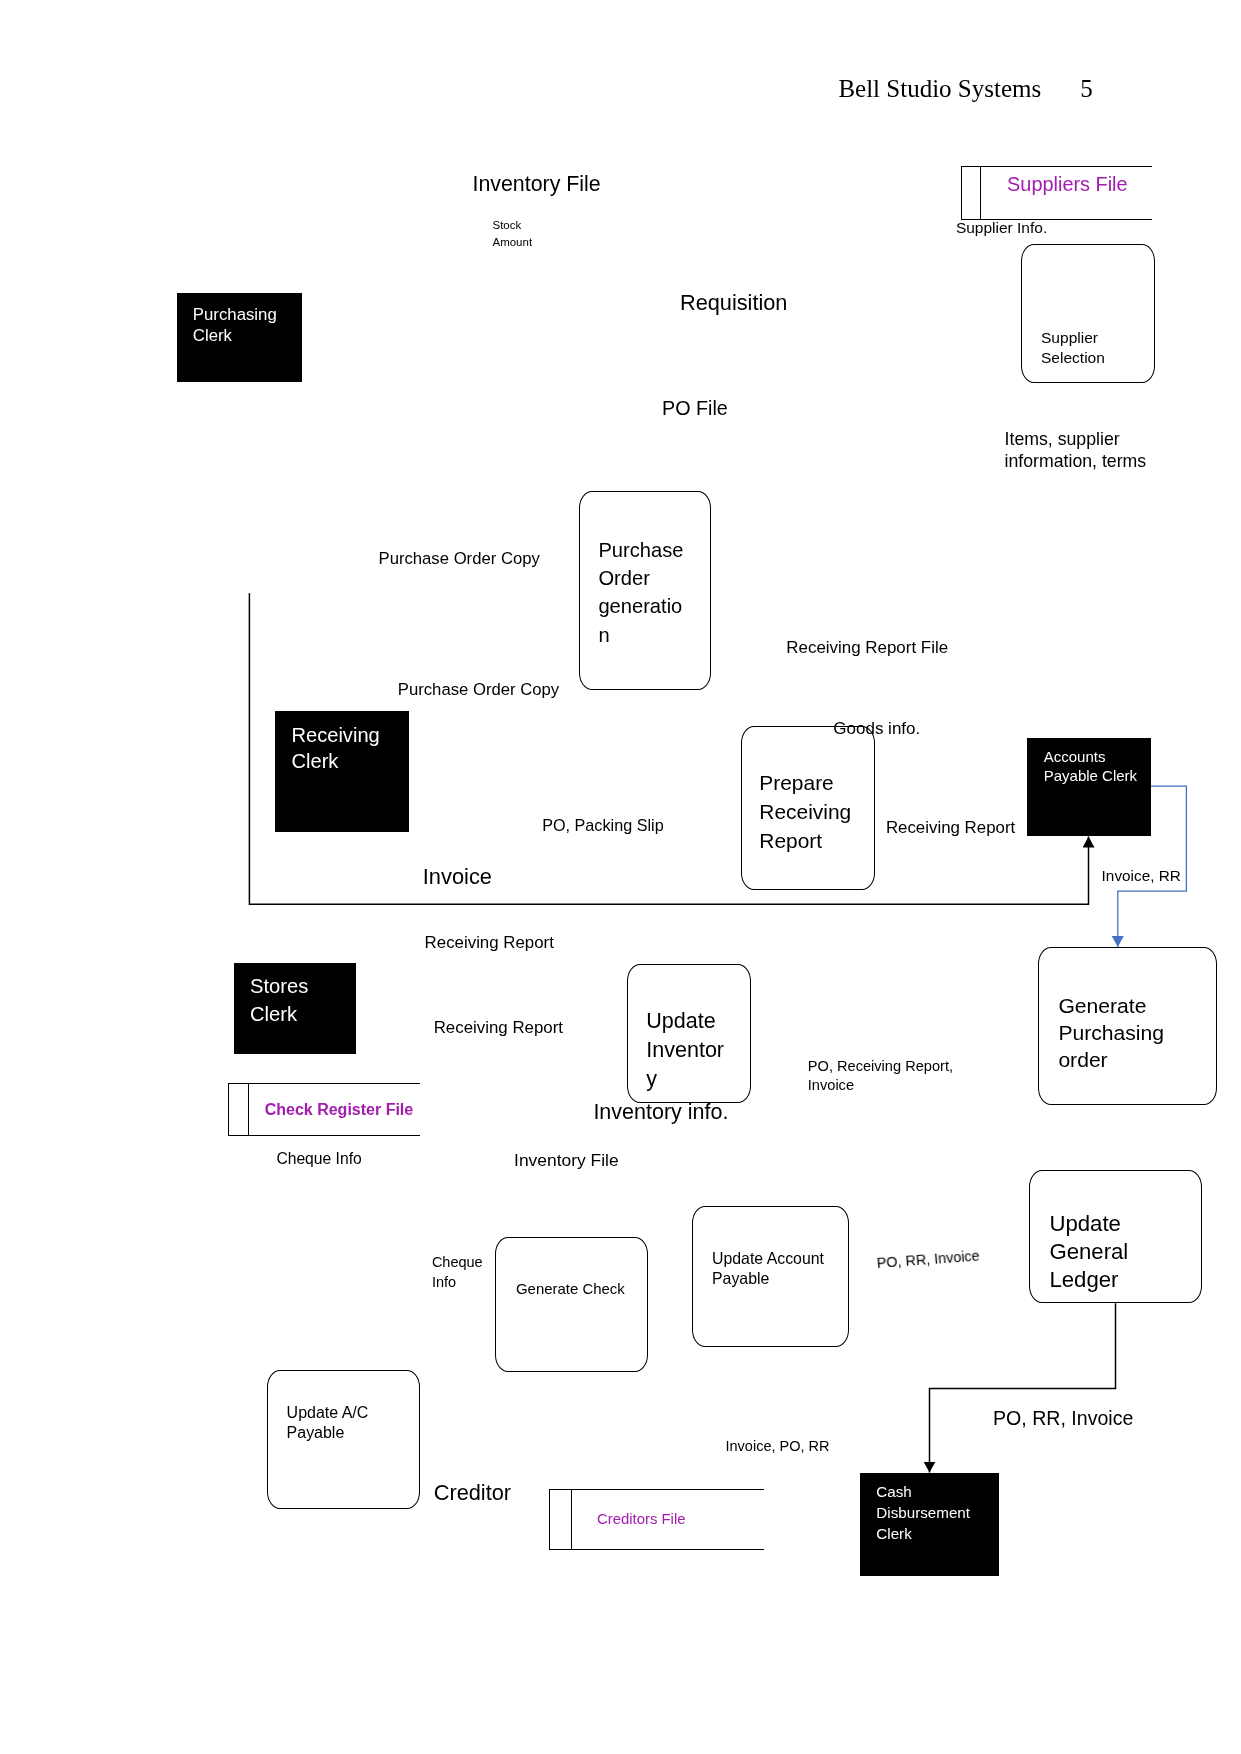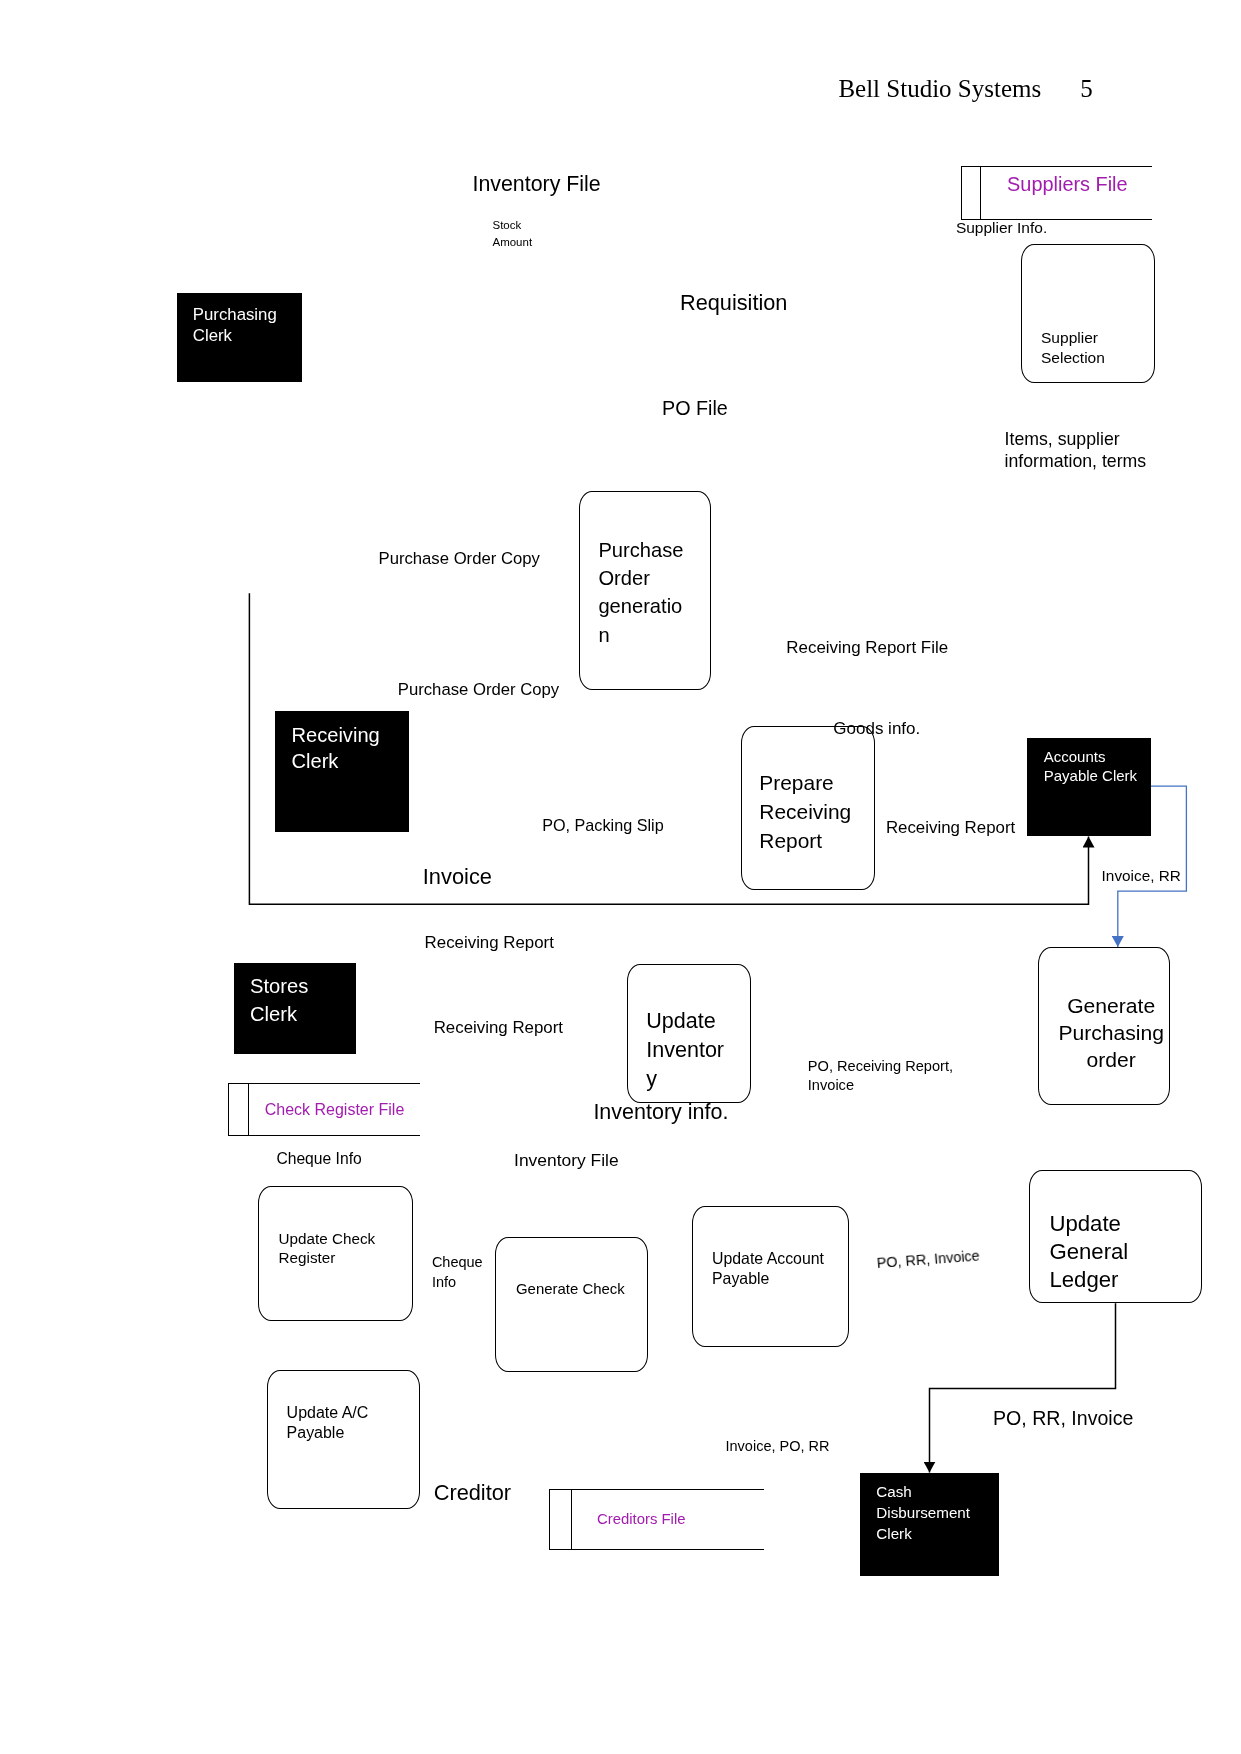--- a/index.html
+++ b/index.html
@@ -60,58 +60,54 @@
       <span class="ptxt" style="left:18.4px;top:43.94px;font-size:20.14px;line-height:28.2px;">Purchase
 Order
 generatio
 n</span>
     </div>
   <div class="proc" style="left:741.3px;top:725.6px;width:133.4px;height:164.7px;">
       <span class="ptxt" style="left:17px;top:41.48px;font-size:20.93px;line-height:29px;">Prepare
 Receiving
 Report</span>
     </div>
-  <div class="proc" style="left:1037.7px;top:946.7px;width:132px;height:158.8px;text-align:center;">
+  <div class="proc" style="left:1037.7px;top:946.7px;width:179px;height:158.8px;">
       <span class="ptxt" style="left:19.7px;top:43.92px;font-size:21.12px;line-height:27.4px;">Generate
 Purchasing
 order</span>
     </div>
   <div class="proc" style="left:626.5px;top:963.9px;width:124.5px;height:139px;">
       <span class="ptxt" style="left:18.7px;top:40.68px;font-size:21.55px;line-height:29px;">Update
 Inventor
 y</span>
     </div>
   <div class="proc" style="left:1029.1px;top:1169.7px;width:173.2px;height:133.6px;">
       <span class="ptxt" style="left:19.3px;top:39.67px;font-size:22.18px;line-height:28px;">Update
 General
 Ledger</span>
-    </div>
-  <div class="proc" style="left:257.8px;top:1186.1px;width:155.5px;height:135.3px;">
-      <span class="ptxt" style="left:19.8px;top:41.91px;font-size:15.24px;line-height:19.3px;">Update Check
-Register</span>
     </div>
   <div class="proc" style="left:494.9px;top:1236.5px;width:152.8px;height:135.3px;">
       <span class="ptxt" style="left:20.1px;top:41.61px;font-size:14.95px;line-height:19.3px;">Generate Check</span>
     </div>
   <div class="proc" style="left:692.1px;top:1205.6px;width:157.2px;height:141.4px;">
       <span class="ptxt" style="left:18.9px;top:42.66px;font-size:15.86px;line-height:20px;">Update Account
 Payable</span>
     </div>
   <div class="proc" style="left:267px;top:1370px;width:152.5px;height:139px;">
       <span class="ptxt" style="left:18.6px;top:32.22px;font-size:15.97px;line-height:20px;">Update A/C
 Payable</span>
     </div>
 
   <div class="store" style="left:960.8px;top:165.7px;width:191.4px;height:54.7px;">
       <span class="sdiv" style="left:18.5px;"></span>
       <span class="stxt" style="left:45.3px;top:5.08px;font-size:19.9px;line-height:24.88px;">Suppliers File</span>
     </div>
   <div class="store" style="left:227.6px;top:1082.5px;width:192.1px;height:53.7px;">
       <span class="sdiv" style="left:19px;"></span>
-      <span class="stxt" style="left:36.1px;top:16.91px;font-size:16.0px;line-height:20.0px;">Check Register File</span>
+      <span class="stxt" style="left:36.1px;top:16.91px;font-size:16.0px;line-height:20.0px;font-weight:bold;">Check Register File</span>
     </div>
   <div class="store" style="left:548.9px;top:1489.1px;width:214.7px;height:60.5px;">
       <span class="sdiv" style="left:21.3px;"></span>
       <span class="stxt" style="left:47.1px;top:20.27px;font-size:14.9px;line-height:18.62px;">Creditors File</span>
     </div>
 
   <div class="lbl" style="left:472.5px;top:170.54px;font-size:21.37px;line-height:26px;"><span>Inventory File</span></div>
   <div class="lbl" style="left:492.5px;top:217.3px;font-size:11.49px;line-height:16.8px;"><span>Stock
 Amount</span></div>
   <div class="lbl" style="left:680.0px;top:289.62px;font-size:21.72px;line-height:26px;"><span>Requisition</span></div>

